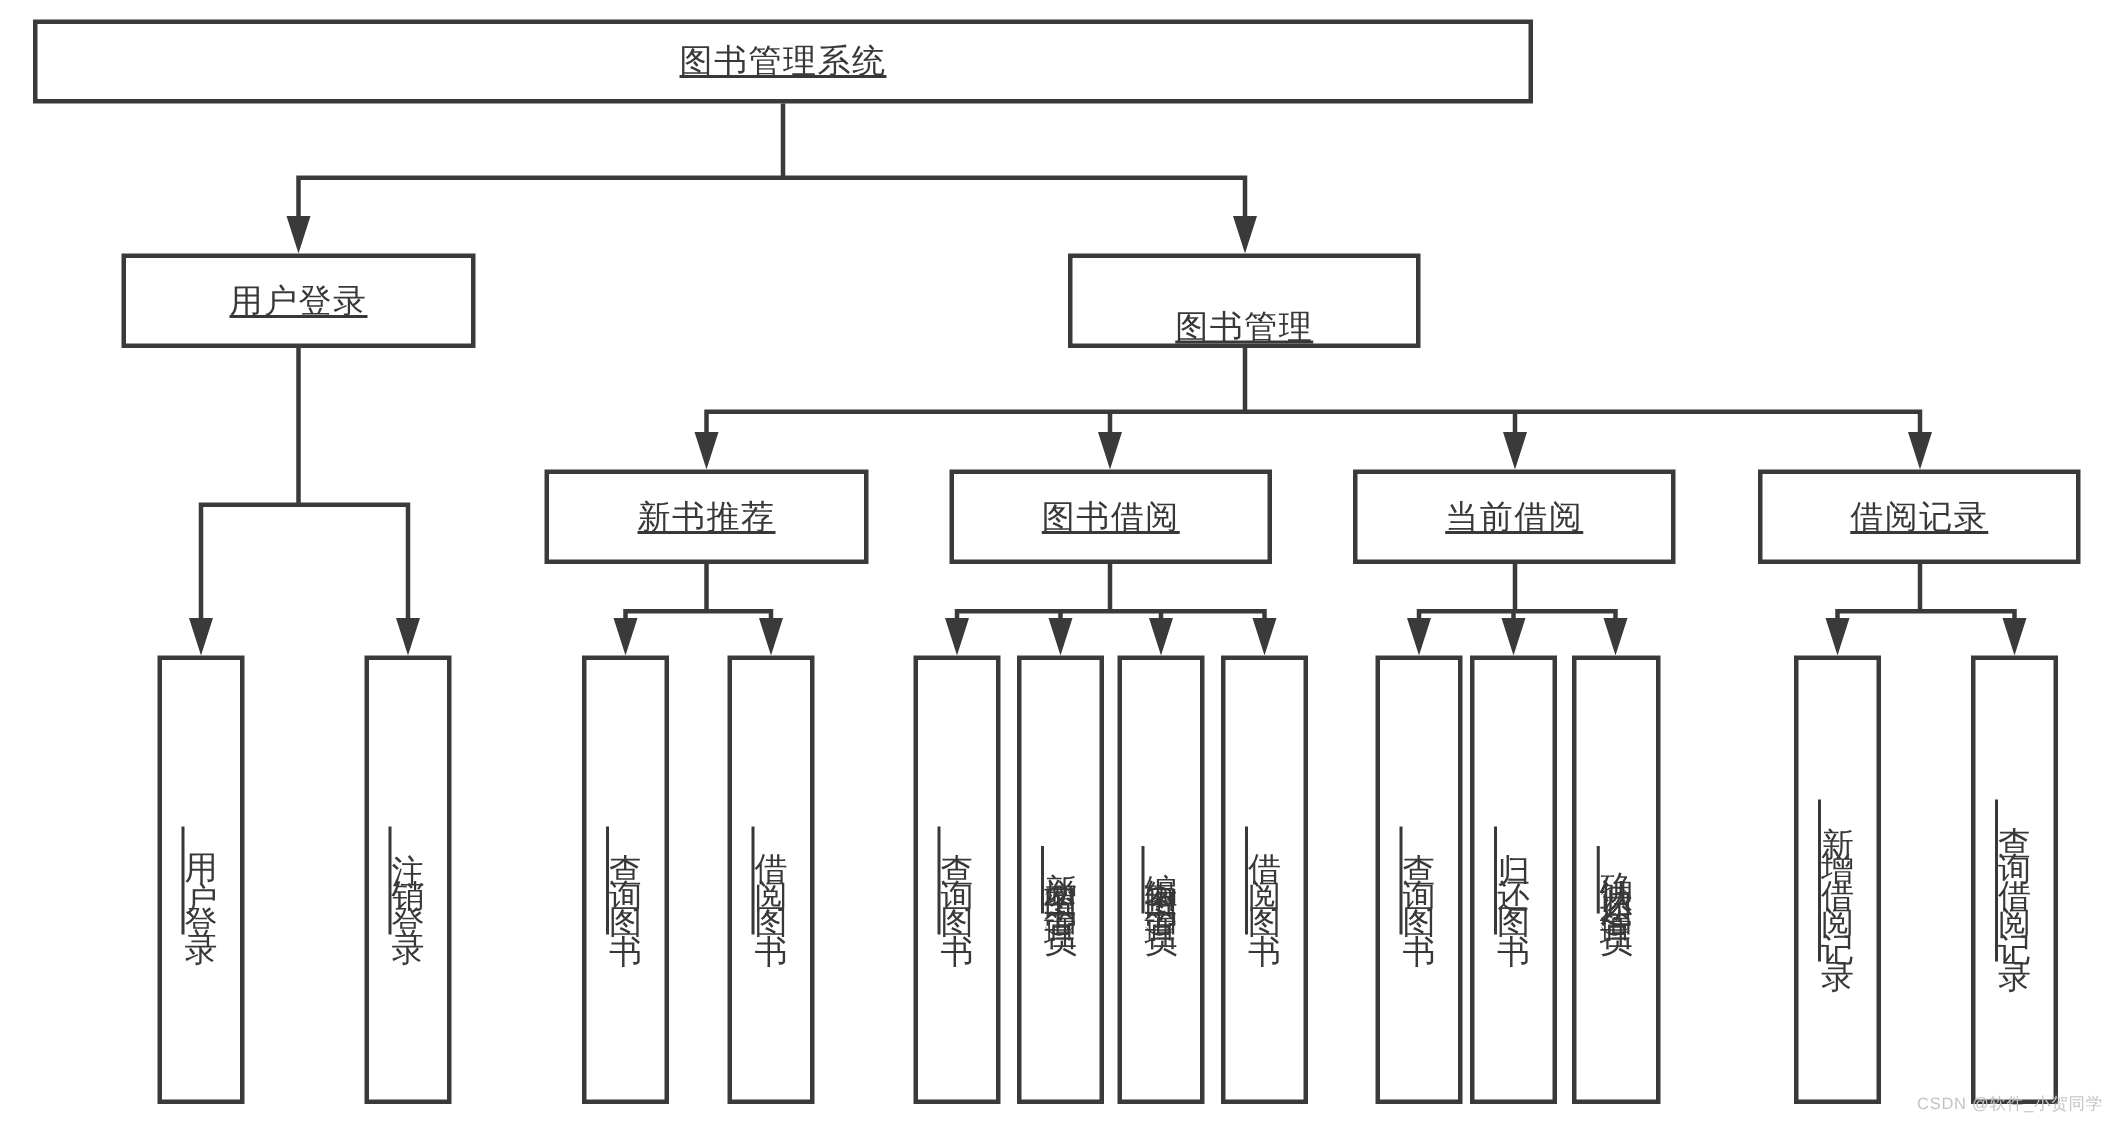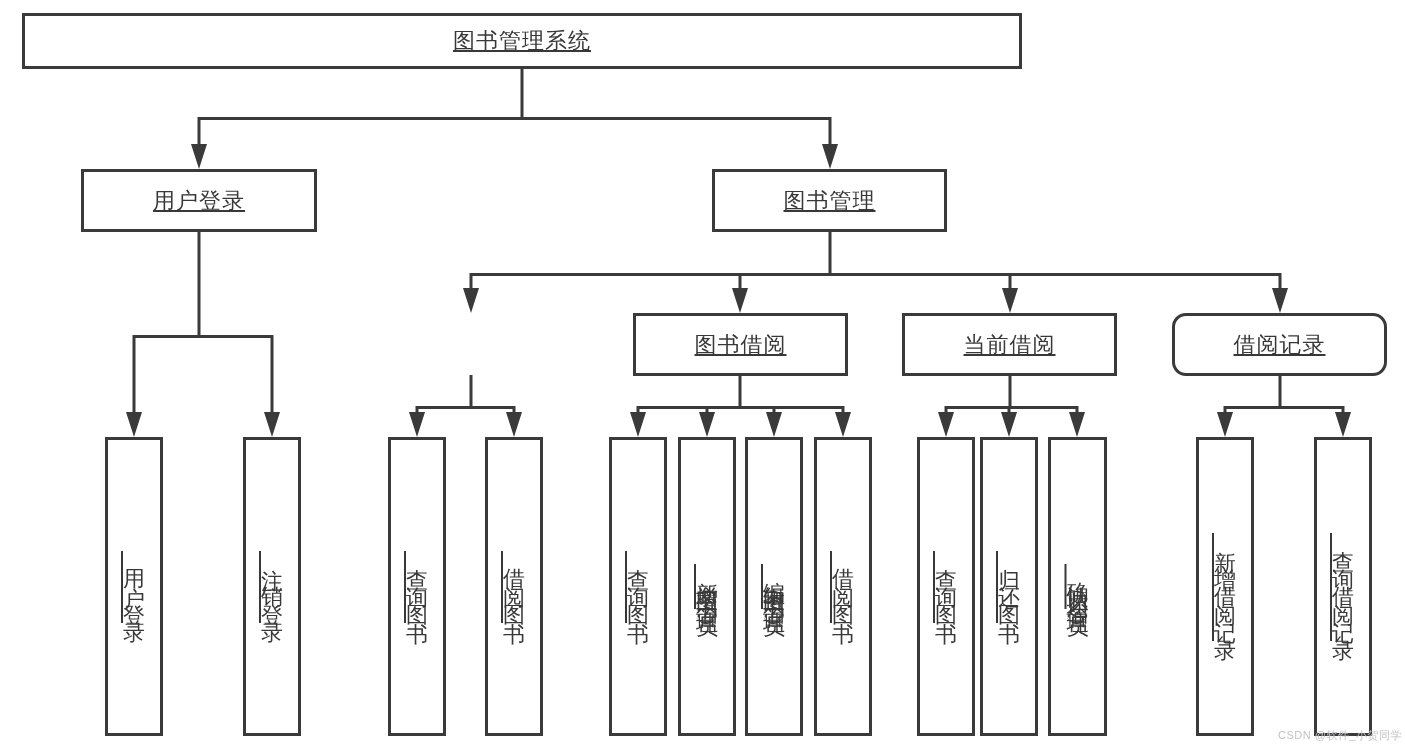--- a/index.html
+++ b/index.html
@@ -122,31 +122,34 @@
     </g>
   </svg>
 
   <div class="node h" style="left:22px;top:13px;width:1000px;height:56px;">
     <span class="lbl">图书管理系统</span>
   </div>
 
   <div class="node h" style="left:81px;top:169px;width:236px;height:63px;">
     <span class="lbl">用户登录</span>
   </div>
-  <div class="node h" style="left:712px;top:169px;width:235px;height:63px;">
+  <div class="node h" style="left:712px;top:169px;width:235px;height:63px;align-items:flex-end;">
     <span class="lbl">图书管理</span>
   </div>
 
+  <div class="node h" style="left:363px;top:313px;width:216px;height:63px;">
+    <span class="lbl">新书推荐</span>
+  </div>
   <div class="node h" style="left:902px;top:313px;width:215px;height:63px;">
     <span class="lbl">当前借阅</span>
   </div>
   <div class="node h" style="left:633px;top:313px;width:215px;height:63px;">
     <span class="lbl">图书借阅</span>
   </div>
-  <div class="node h" style="left:1172px;top:313px;width:215px;height:63px;border-radius:14px;">
+  <div class="node h" style="left:1172px;top:313px;width:215px;height:63px;">
     <span class="lbl">借阅记录</span>
   </div>
 
   <div class="node v" style="left:105px;top:437px;width:58px;height:299px;">
     <span class="lbl">用户登录</span>
   </div>
   <div class="node v" style="left:243px;top:437px;width:58px;height:299px;">
     <span class="lbl">注销登录</span>
   </div>
 

